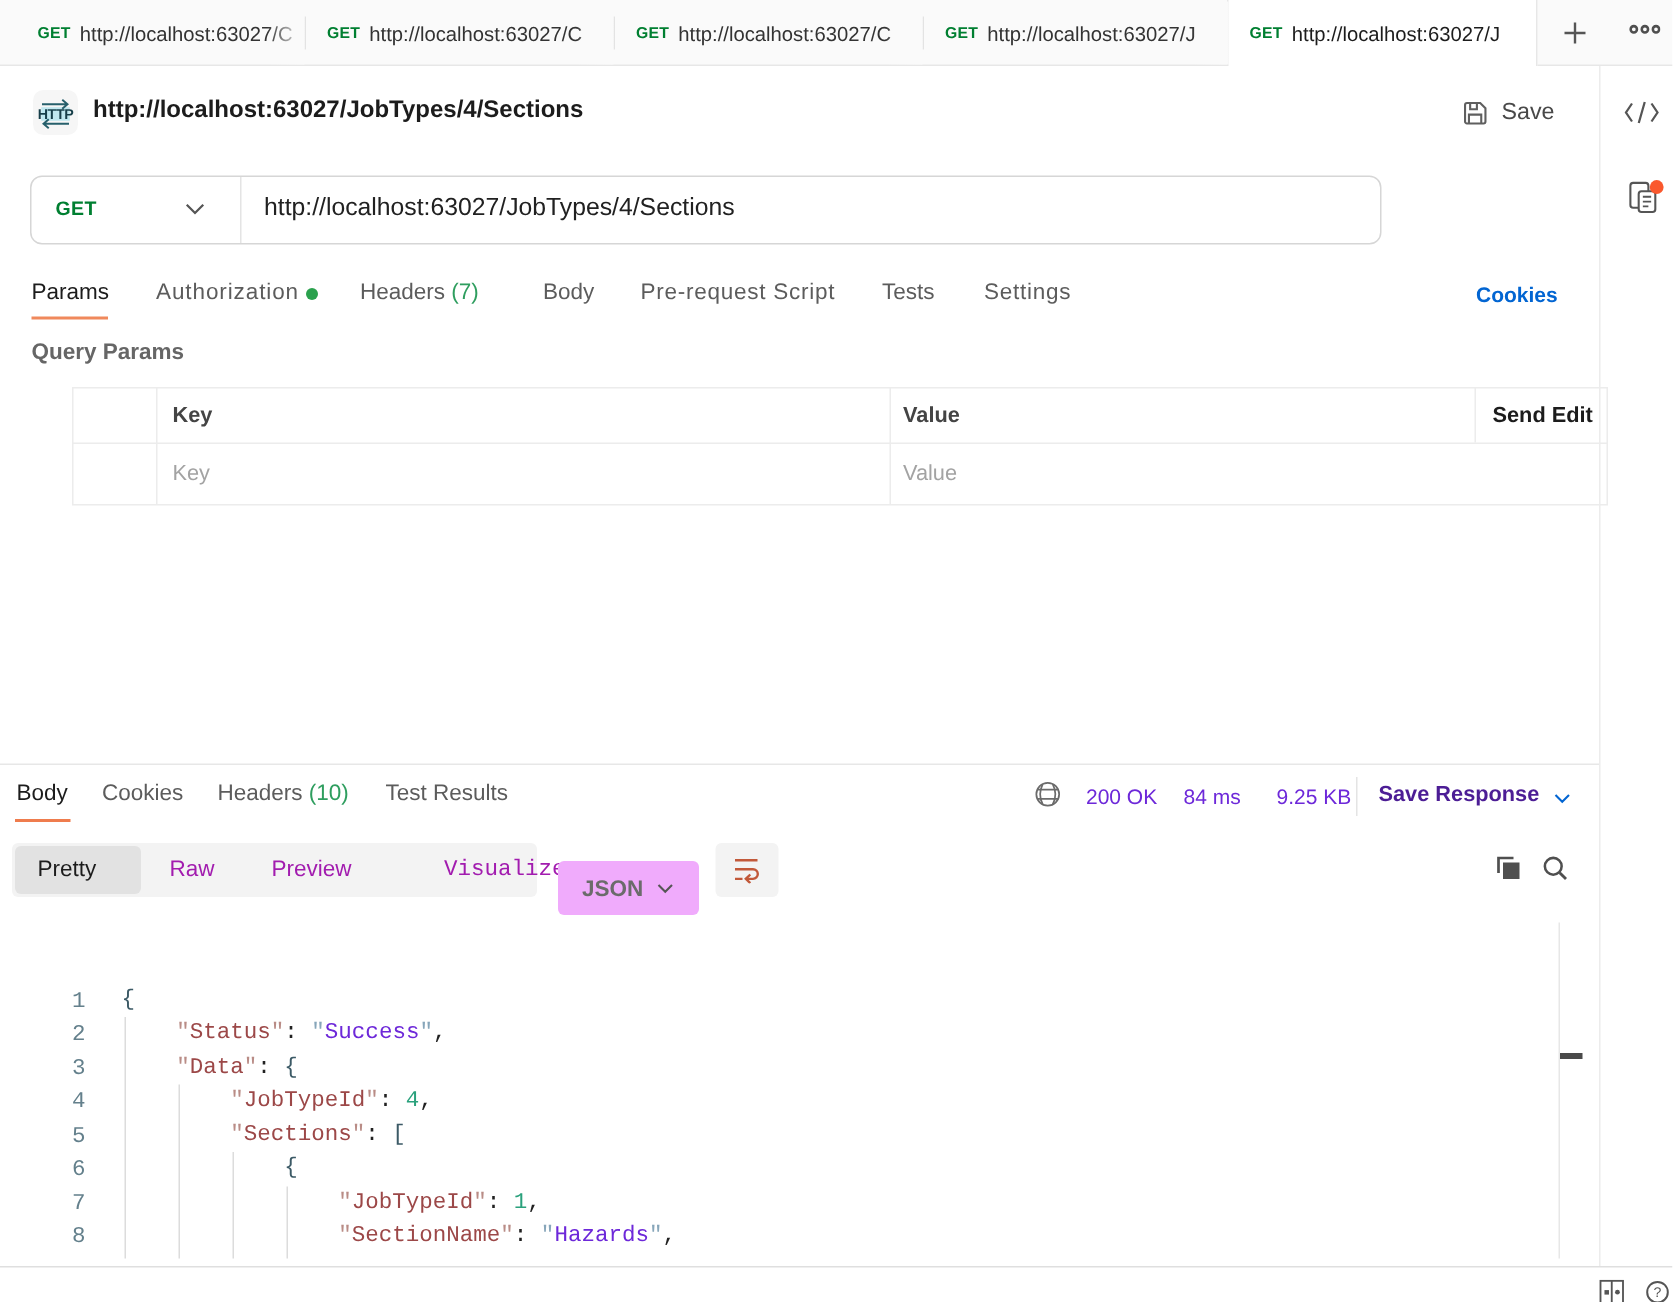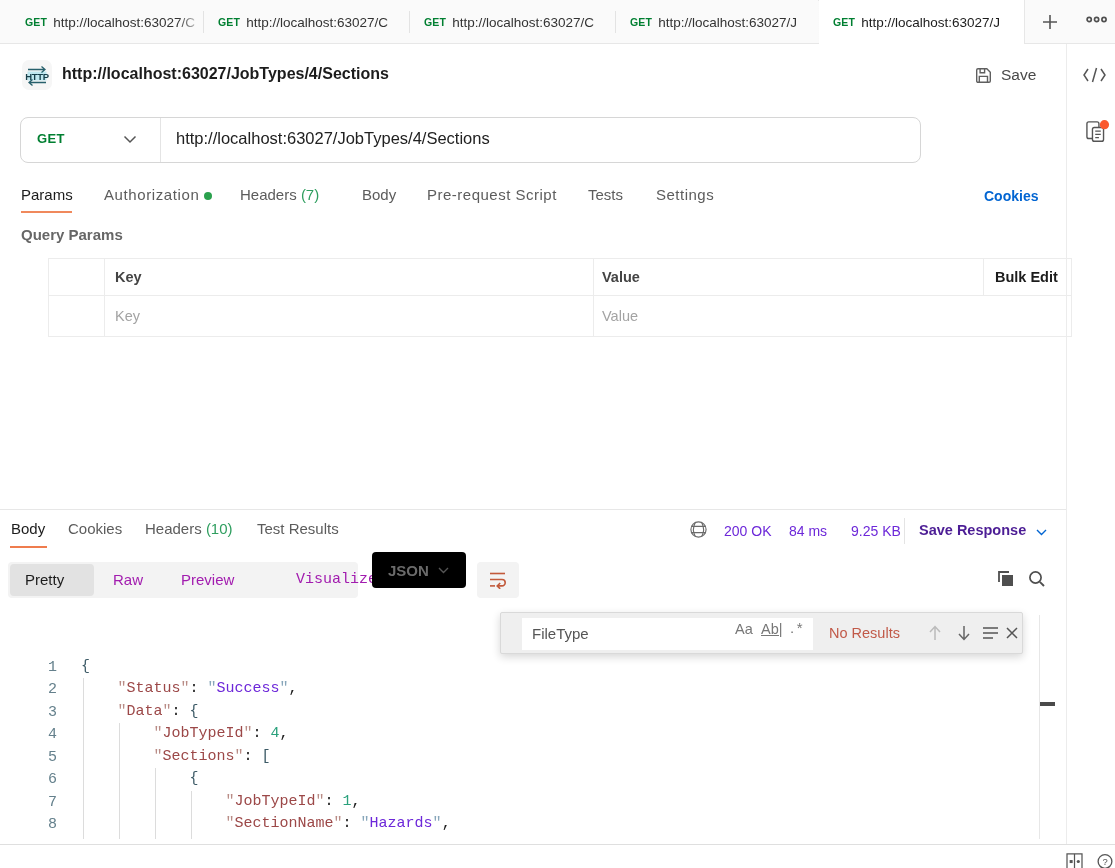--- a/index.html
+++ b/index.html
@@ -51,21 +51,21 @@
 #bunder { left:10px; top:546px; width:37px; height:2px; background:#ef7c4d; }
 .green { color:#2f9e5f; }
 .meta { position:absolute; top:523px; font-size:14px; color:#6d28d9; }
 #saveresp { left:919px; top:522px; font-size:14.5px; font-weight:700; color:#4c1d95; position:absolute; }
 #metasep { left:904px; top:518px; width:1px; height:26px; background:#e4e4e4; position:absolute; }
 
 
 #segwrap { left:8px; top:562px; width:350px; height:36px; background:#f3f3f3; border-radius:4px; }
 #segPretty { left:10px; top:564px; width:84px; height:32px; background:#e2e2e2; border-radius:4px; }
 .seg { position:absolute; top:571px; font-size:15px; color:#a21caf; }
-#jsonchip { left:372px; top:552px; width:94px; height:36px; background:#000000; border-radius:4px; }
+#jsonchip { left:372px; top:574px; width:94px; height:36px; background:#f0abfc; border-radius:4px; }
 #jsonchip .t { position:absolute; left:16px; top:10px; font-size:15px; font-weight:700; color:#6b6b6b; }
 #wrapchip { left:477px; top:562px; width:42px; height:36px; background:#f3f3f3; border-radius:4px; }
 
 
 #codewrap { position:absolute; left:0; top:0; font-family:"Liberation Mono", monospace; font-size:15px; }
 .ln { position:absolute; width:57px; text-align:right; color:#64808c; font-size:15px; }
 .cl { position:absolute; white-space:pre; color:#212121; }
 .k { color:#9c4848; } .kq { color:#b98c86; }
 .s { color:#6d28d9; } .sq { color:#87a6ba; }
 .n { color:#2aa17c; }
@@ -179,21 +179,21 @@
     <div class="tline" style="left:0; top:0; width:1024px; height:1px;"></div>
     <div class="tline" style="left:0; top:37px; width:1024px; height:1px;"></div>
     <div class="tline" style="left:0; top:78px; width:1024px; height:1px;"></div>
     <div class="tline" style="left:0; top:0; width:1px; height:78px;"></div>
     <div class="tline" style="left:1023px; top:0; width:1px; height:78px;"></div>
     <div class="tline" style="left:56px; top:0; width:1px; height:78px;"></div>
     <div class="tline" style="left:545px; top:0; width:1px; height:78px;"></div>
     <div class="tline" style="left:935px; top:0; width:1px; height:37px;"></div>
     <div class="th" style="left:67px; top:11px;">Key</div>
     <div class="th" style="left:554px; top:11px;">Value</div>
-    <div class="th" style="left:947px; top:11px; color:#1c1c1c;">Bulk Edit</div>
+    <div class="th" style="left:947px; top:11px; color:#1c1c1c;">Send Edit</div>
     <div class="ph" style="left:67px; top:50px;">Key</div>
     <div class="ph" style="left:554px; top:50px;">Value</div>
   </div>
 
   <div id="respsep" class="abs"></div>
   <div class="btab active" style="left:11px;">Body</div>
   <div id="bunder" class="abs"></div>
   <div class="btab" style="left:68px;">Cookies</div>
   <div class="btab" style="left:145px;">Headers <span class="green">(10)</span></div>
   <div class="btab" style="left:257px;">Test Results</div>
@@ -257,41 +257,20 @@
     <div class="cl abs" style="left:225.5px; top:792.5px;"><span class="kq">"</span><span class="k">JobTypeId</span><span class="kq">"</span>: <span class="n">1</span>,</div>
     <div class="cl abs" style="left:225.5px; top:815.0px;"><span class="kq">"</span><span class="k">SectionName</span><span class="kq">"</span>: <span class="sq">"</span><span class="s">Hazards</span><span class="sq">"</span>,</div>
     <div class="guide" style="left:82.5px; top:678.0px; height:161px;"></div>
     <div class="guide" style="left:118.5px; top:723.0px; height:116px;"></div>
     <div class="guide" style="left:154.5px; top:768.0px; height:71px;"></div>
     <div class="guide" style="left:190.5px; top:790.5px; height:48px;"></div>
   </div>
   <div id="scrolltrack" class="abs"></div>
   <div id="scrollthumb" class="abs"></div>
 
-  <div id="findbar" class="abs">
-    <div id="findinput">
-        <span class="t">FileType</span>
-      </div>
-    <div class="fico" style="left:234px; top:8px;">Aa</div>
-    <div class="fico" style="left:260px; top:8px; text-decoration:underline;">Ab|</div>
-    <div class="fico" style="left:289px; top:6px; font-size:15px; letter-spacing:2.5px;">.*</div>
-    <div id="noresults">No Results</div>
-    <svg style="position:absolute; left:427px; top:12px;" width="14" height="16" viewBox="0 0 14 16">
-        <path d="M7 15 V2 M2 7 L7 1.5 L12 7" fill="none" stroke="#bbb" stroke-width="1.5"></path>
-      </svg>
-    <svg style="position:absolute; left:456px; top:12px;" width="14" height="16" viewBox="0 0 14 16">
-        <path d="M7 1 V14 M2 9 L7 14.5 L12 9" fill="none" stroke="#666" stroke-width="1.5"></path>
-      </svg>
-    <svg style="position:absolute; left:481px; top:13px;" width="17" height="14" viewBox="0 0 17 14">
-        <path d="M1 2 h15 M1 7 h15 M1 12 h10" stroke="#555" stroke-width="1.5"></path>
-      </svg>
-    <svg style="position:absolute; left:504px; top:13px;" width="14" height="14" viewBox="0 0 14 14">
-        <path d="M2 2 L12 12 M12 2 L2 12" stroke="#555" stroke-width="1.5"></path>
-      </svg>
-  </div>
 
   <div id="statusbar" class="abs"></div>
   <svg class="abs" style="left:1066px; top:853px;" width="17" height="15" viewBox="0 0 19 17">
       <rect x="1" y="1" width="17" height="20" fill="none" stroke="#555" stroke-width="1.4"></rect>
       <path d="M9.5 1 V17" stroke="#555" stroke-width="1.4"></path>
       <rect x="4" y="8" width="3.4" height="3.4" fill="#555"></rect>
       <circle cx="13.8" cy="9.6" r="1.8" fill="#555"></circle>
     </svg>
   <svg class="abs" style="left:1097px; top:853px;" width="16" height="16" viewBox="0 0 17 17">
       <circle cx="8.5" cy="9" r="7.3" fill="none" stroke="#555" stroke-width="1.4"></circle>

